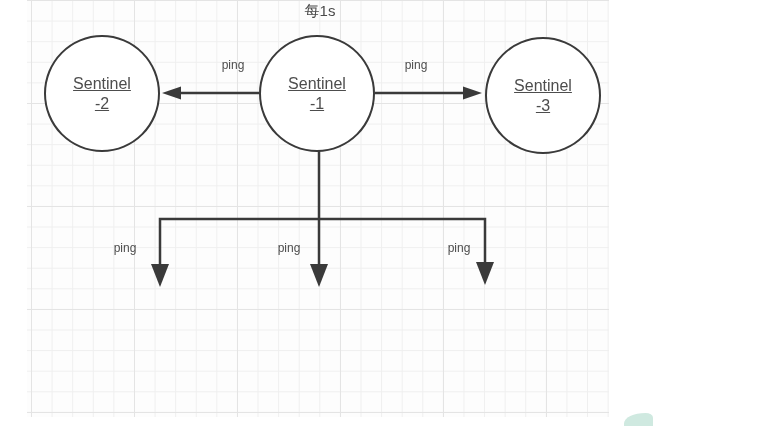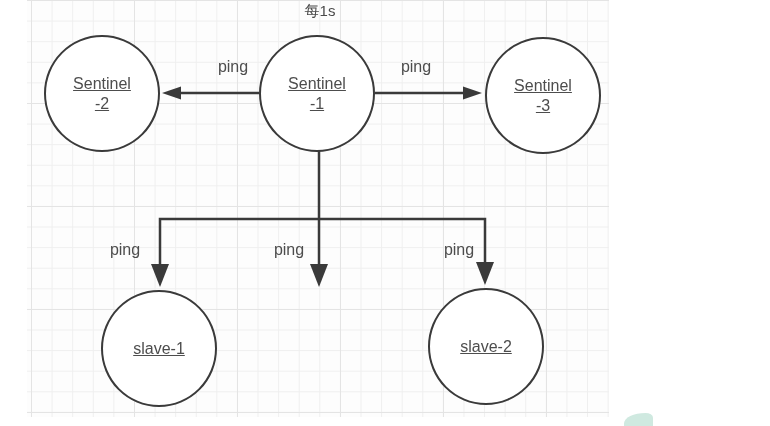--- a/index.html
+++ b/index.html
@@ -43,21 +43,21 @@
     align-items: center;
     justify-content: center;
     font-size: 16px;
     line-height: 1.25;
     text-align: center;
     text-decoration: underline;
   }
   .edge-label {
     position: absolute;
     transform: translateX(-50%);
-    font-size: 16px;
+    font-size: 12px;
     white-space: nowrap;
     color: #4d4d4d;
     text-align: center;
   }
   .interval-label {
     position: absolute;
     transform: translateX(-50%);
     font-size: 15px;
     white-space: nowrap;
     color: #4a4a4a;
@@ -124,24 +124,18 @@
   <div class="node" style="left:232px; top:35px;">
     <span>Sentinel</span>
     <span>-1</span>
   </div>
 
   <div class="node" style="left:458px; top:37px;">
     <span>Sentinel</span>
     <span>-3</span>
   </div>
 
-  <div class="node" style="left:74px; top:290px;">
-    <span>slave-1</span>
-  </div>
 
 
-  <div class="node" style="left:401px; top:288px;">
-    <span>slave-2</span>
-  </div>
 
   <div class="watermark"></div>
 
 </div>
 
 </body></html>

